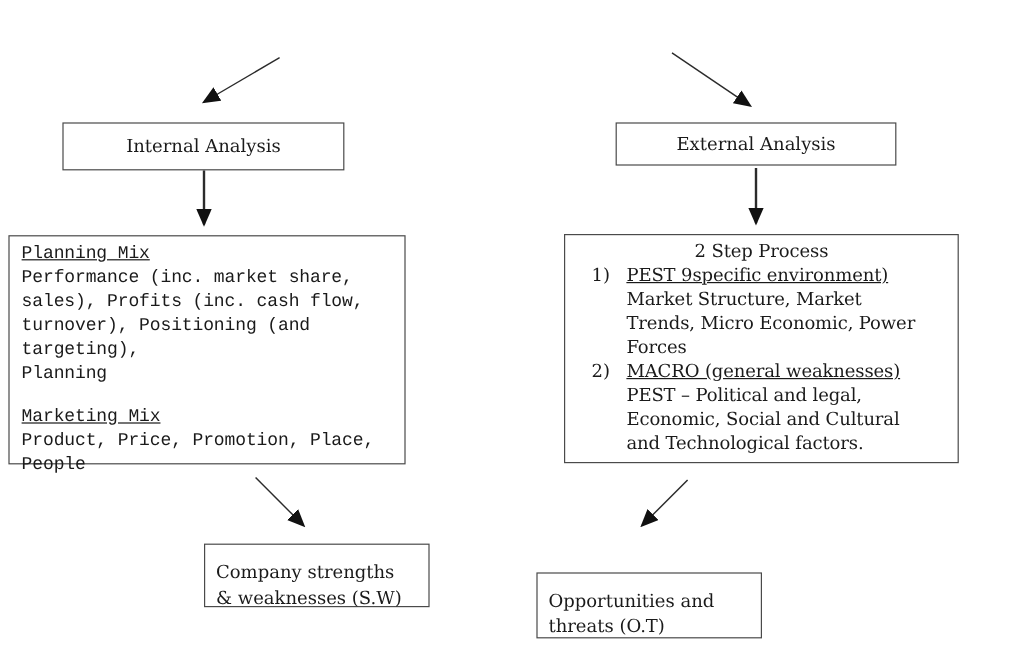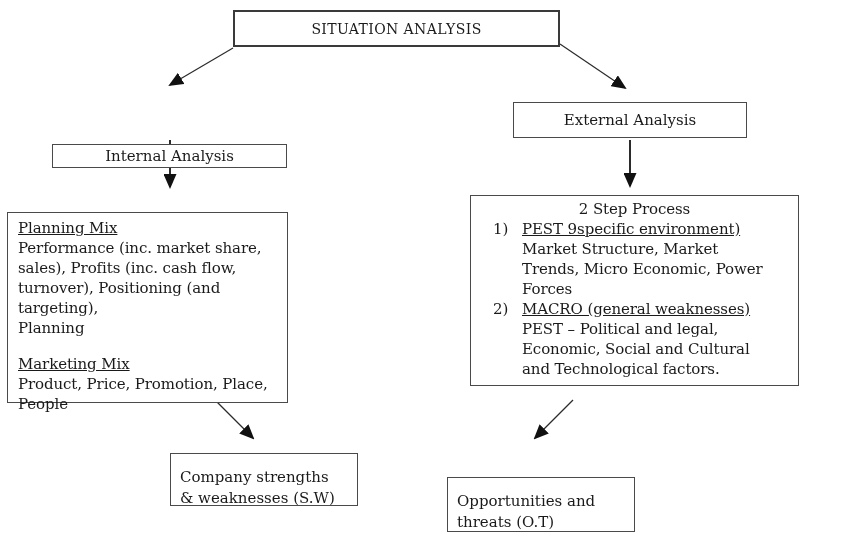--- a/index.html
+++ b/index.html
@@ -32,28 +32,28 @@
     justify-content: center;
     font-size: 15px;
     text-align: center;
   }
   .title-box {
     left: 233px; top: 10px; width: 327px; height: 37px;
     border: 2px solid #3a3a3a;
     font-size: 14px;
     letter-spacing: 0.4px;
   }
-  .internal-box { left: 52px;  top: 102px; width: 235px; height: 24px; margin-top: 42px; }
+  .internal-box { left: 52px;  top: 102px; width: 235px; height: 40px; }
   .external-box { left: 513px; top: 102px; width: 234px; height: 36px; }
   .detail-box {
     font-size: 15px;
     line-height: 20px;
     letter-spacing: -0.1px;
   }
-  .planning-box { left: 7px; top: 212px; width: 281px; height: 191px; padding: 5px 10px; }
+  .planning-box { left: 7px; top: 196px; width: 331px; height: 191px; padding: 5px 10px; font-family: Liberation Mono, monospace; }
   .process-box  { left: 470px; top: 195px; width: 329px; height: 191px; padding: 3px 8px; }
   .underline { text-decoration: underline; }
   .pre { white-space: pre-line; }
   .section2 { margin-top: 16px; }
   .process-title {
     text-align: center;
   }
   .step {
     display: grid;
     grid-template-columns: 29px 1fr;
@@ -82,23 +82,20 @@
       </marker>
     </defs>
     <line x1="233" y1="48" x2="170" y2="85" stroke="#2b2b2b" stroke-width="1.2" marker-end="url(#ah)"></line>
     <line x1="560" y1="44" x2="625" y2="88" stroke="#2b2b2b" stroke-width="1.2" marker-end="url(#ah)"></line>
     <line x1="170" y1="140" x2="170" y2="187" stroke="#2b2b2b" stroke-width="2" marker-end="url(#ah)"></line>
     <line x1="630" y1="140" x2="630" y2="186" stroke="#2b2b2b" stroke-width="2" marker-end="url(#ah)"></line>
     <line x1="213" y1="398" x2="253" y2="438" stroke="#2b2b2b" stroke-width="1.2" marker-end="url(#ah)"></line>
     <line x1="573" y1="400" x2="535" y2="438" stroke="#2b2b2b" stroke-width="1.2" marker-end="url(#ah)"></line>
   </svg>
 
-  <div class="box label-box title-box">
-    <span>SITUATION ANALYSIS</span>
-  </div>
 
   <div class="box label-box internal-box">
     <span>Internal Analysis</span>
   </div>
 
   <div class="box label-box external-box">
     <span>External Analysis</span>
   </div>
 
   <div class="box detail-box planning-box">

